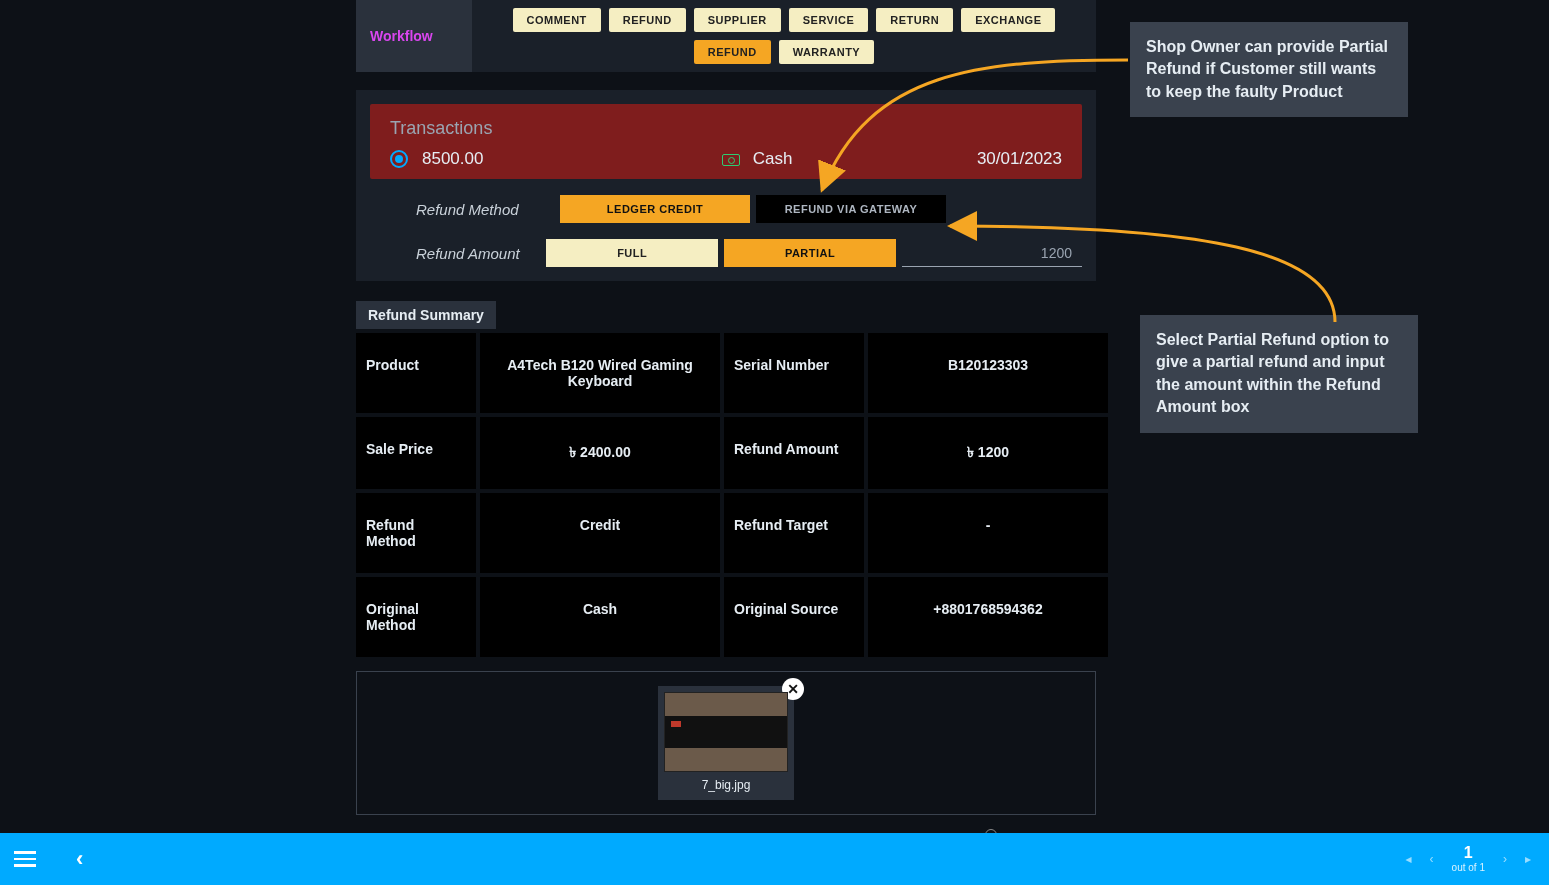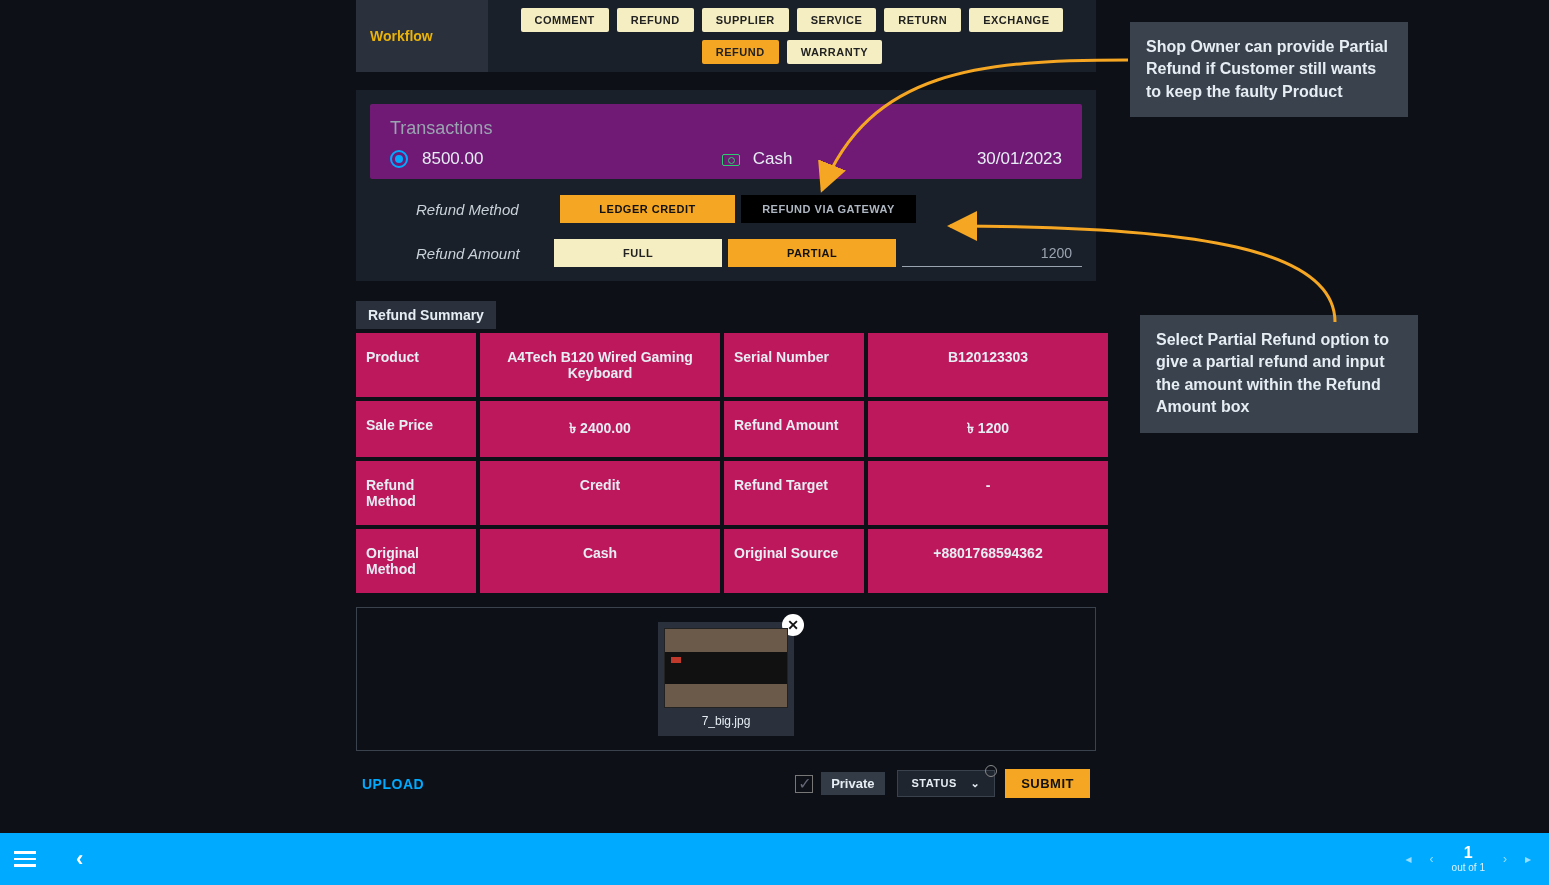--- a/index.html
+++ b/index.html
@@ -2,50 +2,50 @@
 <html><head>
 <meta charset="utf-8">
 <style>
 * { margin:0; padding:0; box-sizing:border-box; font-family:Arial,Helvetica,sans-serif; }
 body { background:#0d1117; color:#c9d1d9; width:1549px; height:885px; overflow:hidden; position:relative; }
 .page { position:absolute; left:0; top:0; width:1549px; height:885px; }
 .main-col { position:absolute; left:356px; top:0; width:740px; }
 
 
 .wf-row { display:flex; background:#1a2029; height:72px; }
-.wf-label-cell { width:132px; background:#2a313c; display:flex; align-items:center; padding-left:14px; font-weight:bold; color:#eab308; font-size:14px; }
+.wf-label-cell { width:116px; background:#2a313c; display:flex; align-items:center; padding-left:14px; font-weight:bold; color:#d946ef; font-size:14px; }
 .wf-pills { flex:1; display:flex; flex-wrap:wrap; gap:8px; padding:8px; align-items:center; justify-content:center;border-radius:13px; }
 .pill { background:#f5eec2; color:#222; font-size:11px; font-weight:bold; padding:6px 14px; border-radius:2px; letter-spacing:.5px; }
 .pill.active { background:#f5a623; }
 
 
 .panel { background:#1a2029; margin-top:18px; padding:14px; }
-.tx-box { background:#701a75; padding:14px 20px 10px 20px; border-radius:2px; }
+.tx-box { background:#7f1d1d; padding:14px 20px 10px 20px; border-radius:2px; }
 .tx-title { color:#9aa4b1; font-size:18px; margin-bottom:10px; }
 .tx-row { display:flex; align-items:center; font-size:17px; color:#e6edf3; }
 .radio-on { width:18px; height:18px; border:2px solid #00aaff; border-radius:50%; display:inline-flex; align-items:center; justify-content:center; margin-right:14px; }
 .radio-on::after { content:""; width:8px; height:8px; background:#00aaff; border-radius:50%; }
 .tx-amt { flex:0 0 300px; }
 .tx-cash { flex:1; }
 .cash-ic { display:inline-block; width:18px; height:12px; border:1.5px solid #2ecc71; border-radius:2px; position:relative; margin-right:8px; vertical-align:middle; }
 .cash-ic::after{content:"";position:absolute;left:5px;top:2px;width:5px;height:5px;border:1.5px solid #2ecc71;border-radius:50%;}
 .tx-date { color:#e6edf3; }
 
 .opt-row { display:flex; align-items:center; margin-top:16px; }
 .opt-label { width:190px; text-align:left; padding-left:46px; font-style:italic; color:#c9d1d9; font-size:15px; }
-.opt-btn { width:175px; height:28px; text-align:center; font-size:11px; font-weight:bold; letter-spacing:.5px; line-height:28px; margin-right:6px; }
+.opt-btn { width:190px; height:28px; text-align:center; font-size:11px; font-weight:bold; letter-spacing:.5px; line-height:28px; margin-right:6px; }
 .btn-yellow { background:#f5a623; color:#111; }
 .btn-cream  { background:#f5eec2; color:#222; }
 .btn-disab  { background:#000000; color:#aeb6c1; }
 .amt-input { width:180px; height:28px; background:#1a2029; border:none; border-bottom:1.5px solid #9aa4b1; color:#9aa4b1; text-align:right; padding-right:10px; font-size:14px; }
 
 
 .summary-title { display:inline-block; background:#2a313c; padding:6px 12px; font-size:14px; font-weight:bold; color:#e6edf3; margin-top:20px; }
 .sum-grid { display:grid; grid-template-columns:120px 240px 140px 240px; gap:4px; margin-top:4px; }
-.cell { background:#be185d; padding:16px 10px; font-size:14px; }
+.cell { background:#000000; padding:24px 10px; font-size:14px; }
 .cell.h { font-weight:bold; color:#e6edf3; }
 .cell.v { text-align:center; color:#e6edf3; font-weight:bold; }
 
 
 .notes-wrap { position:relative; background:#1a2029; margin-top:14px; padding-top:28px; }
 .notes-bar { position:absolute; top:4px; right:6px; display:flex; align-items:center; gap:10px; }
 .mini-box { width:110px; height:22px; background:#333b47; border-bottom:2px solid #666; }
 .sugg { color:#00aaff; font-size:12px; font-weight:bold; letter-spacing:.5px; }
 .print-ic { width:18px; height:14px; border:2px solid #e6edf3; border-radius:2px; position:relative; }
 .print-ic::before{content:"";position:absolute;left:3px;top:-5px;width:8px;height:4px;border:2px solid #e6edf3;border-bottom:none;}

